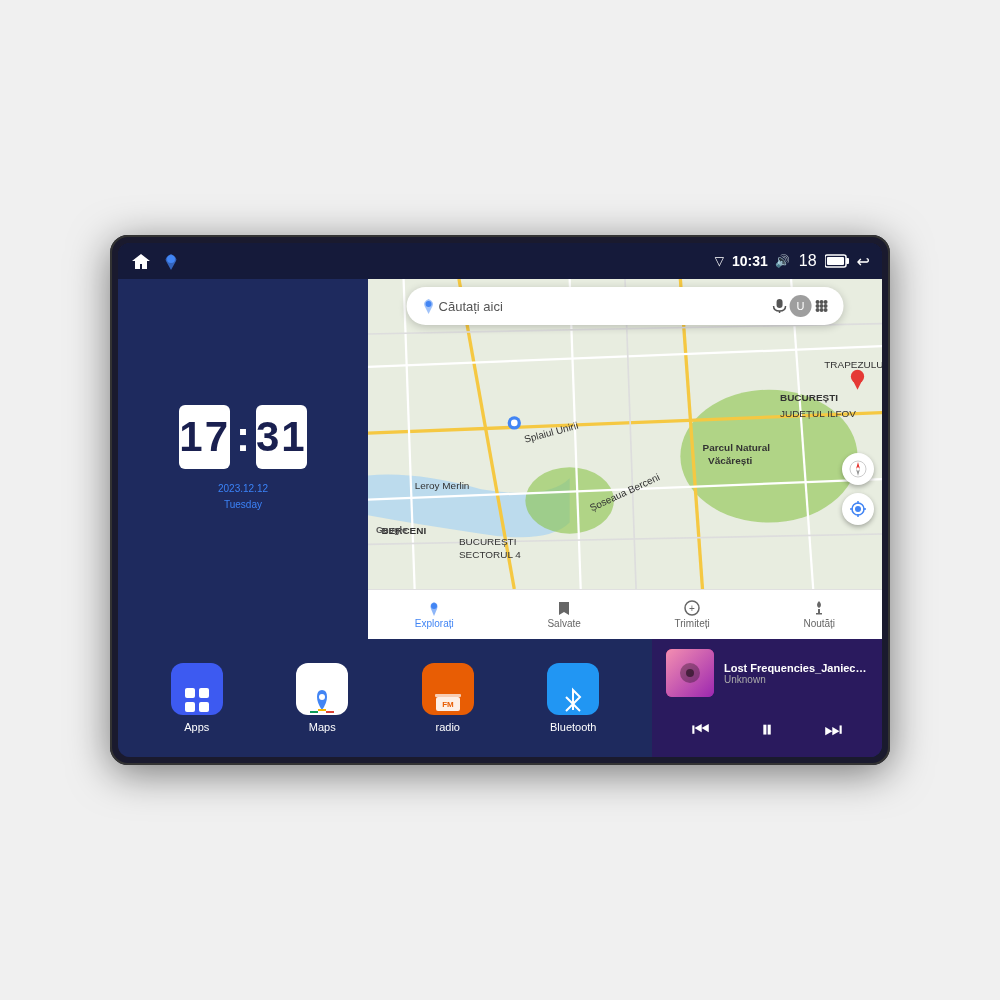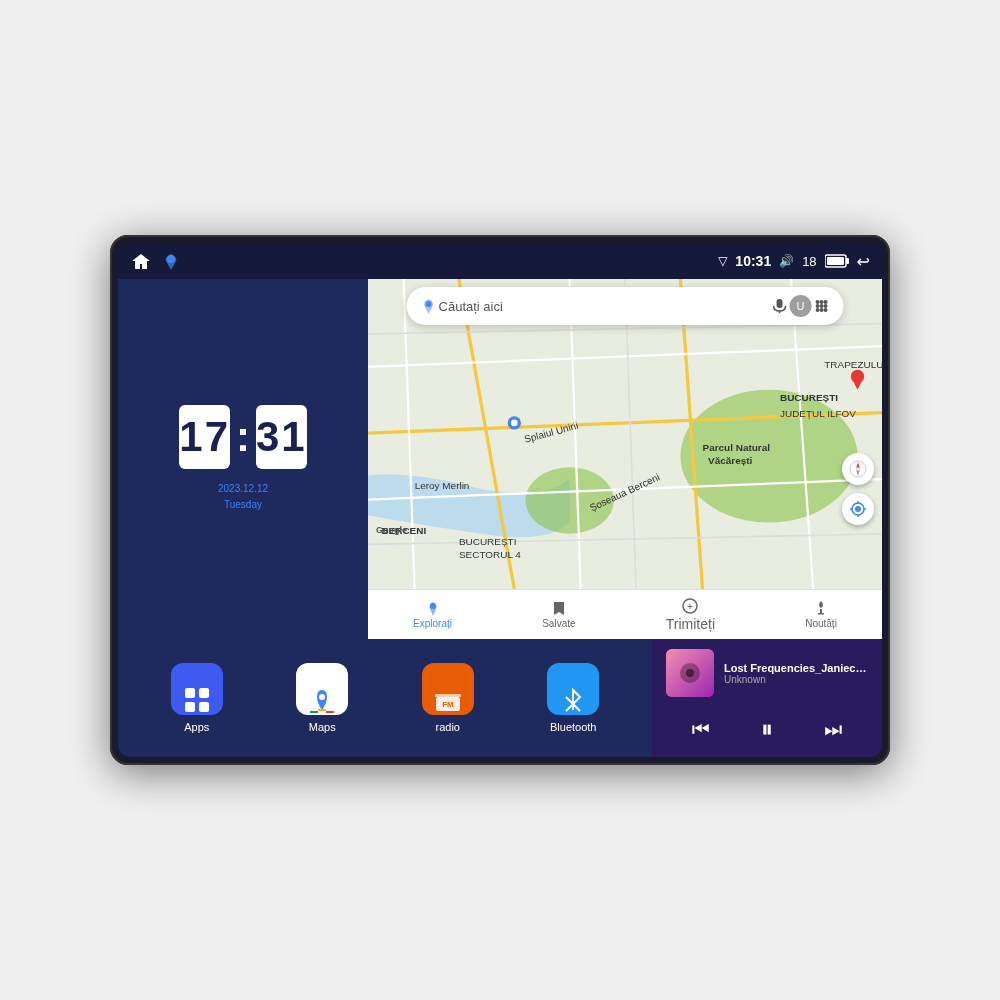--- a/index.html
+++ b/index.html
@@ -353,21 +353,21 @@
         <svg width="18" height="18" viewBox="0 0 18 18" fill="#4285F4">
           <circle cx="9" cy="7" r="4"></circle>
           <path d="M9 18 L4 9 Q2 6 9 2 Q16 6 14 9 Z" fill="#4285F4" opacity="0.7"></path>
         </svg>
       </div>
       <div class="status-right">
 
         <span style="font-size:12px;">▽</span>
         <span style="font-weight:bold; font-size:14px;">10:31</span>
         <span style="font-size:12px;">🔊</span>
-        <span style="font-size:13px;">18</span>
+        <span style="font-size:16px;">18</span>
 
         <svg width="24" height="14" viewBox="0 0 24 14">
           <rect x="0" y="1" width="21" height="12" rx="2" stroke="white" stroke-width="1.5" fill="none"></rect>
           <rect x="21" y="4" width="3" height="6" rx="1" fill="white"></rect>
           <rect x="2" y="3" width="17" height="8" rx="1" fill="white"></rect>
         </svg>
         <span style="font-size:16px; cursor:pointer;">↩</span>
       </div>
     </div>
 
@@ -496,21 +496,21 @@
               <svg width="16" height="16" viewBox="0 0 16 16" fill="#666">
                 <path d="M3 2h10v13l-5-3-5 3V2z"></path>
               </svg>
               <span style="font-size:10px;">Salvate</span>
             </div>
             <div class="map-nav-item">
               <svg width="16" height="16" viewBox="0 0 16 16" fill="#666">
                 <circle cx="8" cy="8" r="7" fill="none" stroke="#666" stroke-width="1.5"></circle>
                 <text x="8" y="12" text-anchor="middle" font-size="10" fill="#666">+</text>
               </svg>
-              <span style="font-size:14px;">Trimiteți</span>
+              <span style="font-size:10px;">Trimiteți</span>
             </div>
             <div class="map-nav-item">
               <svg width="16" height="16" viewBox="0 0 16 16" fill="#666">
                 <path d="M8 1 Q10 3 10 5 Q10 7 8 8 Q6 7 6 5 Q6 3 8 1Z"></path>
                 <rect x="7" y="9" width="2" height="4" fill="#666"></rect>
                 <rect x="5" y="13" width="6" height="1.5" fill="#666"></rect>
               </svg>
               <span style="font-size:10px;">Noutăți</span>
             </div>
           </div>

